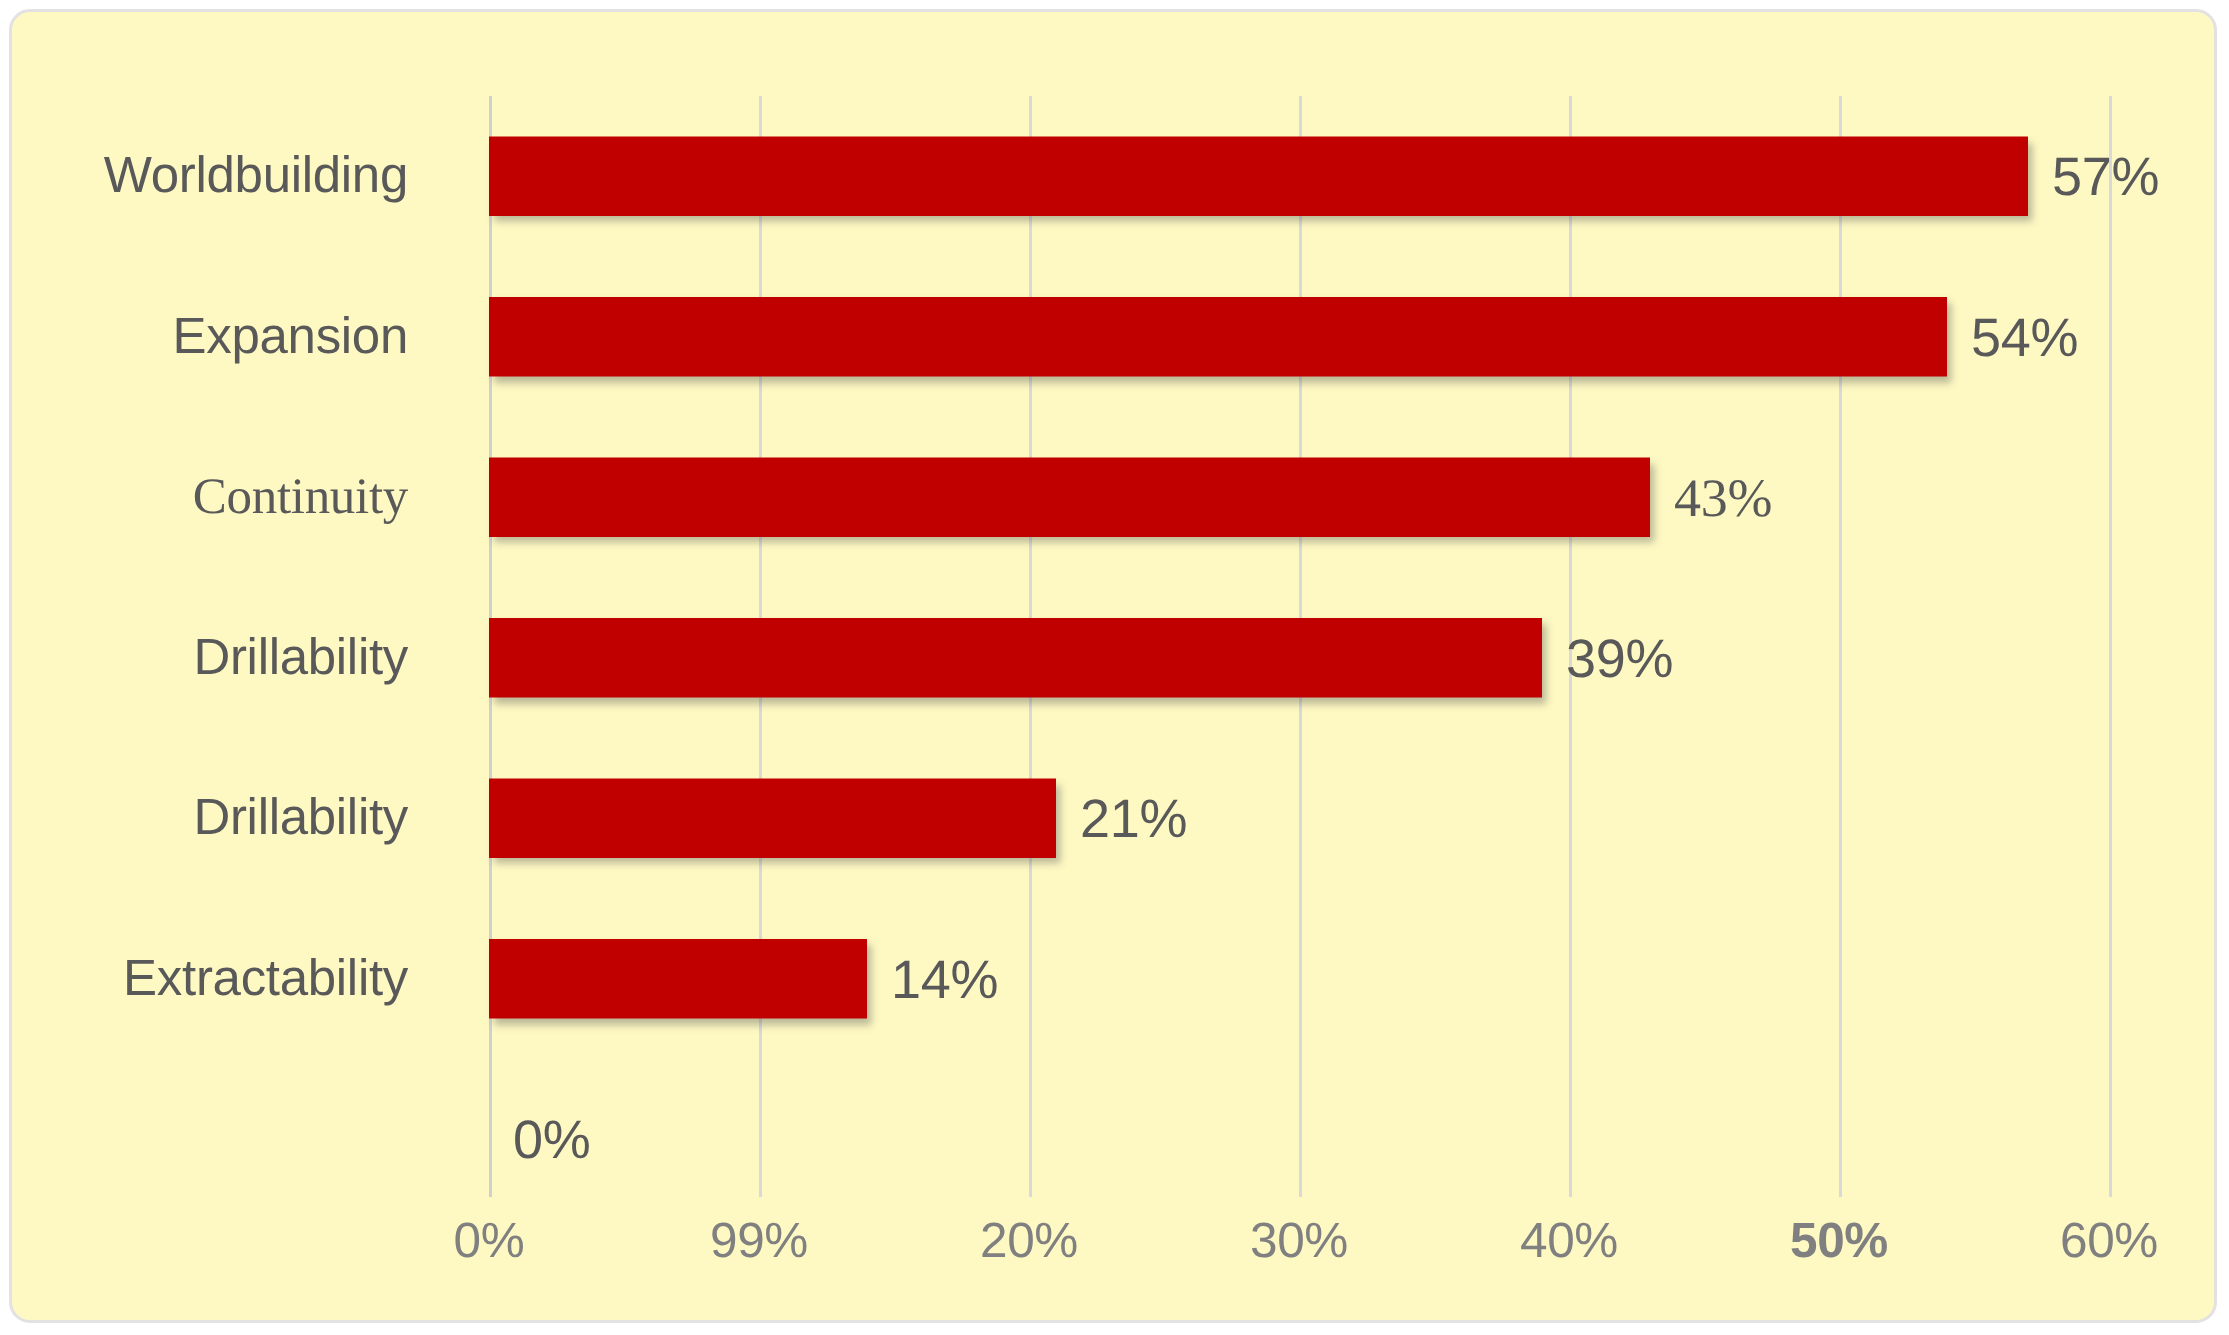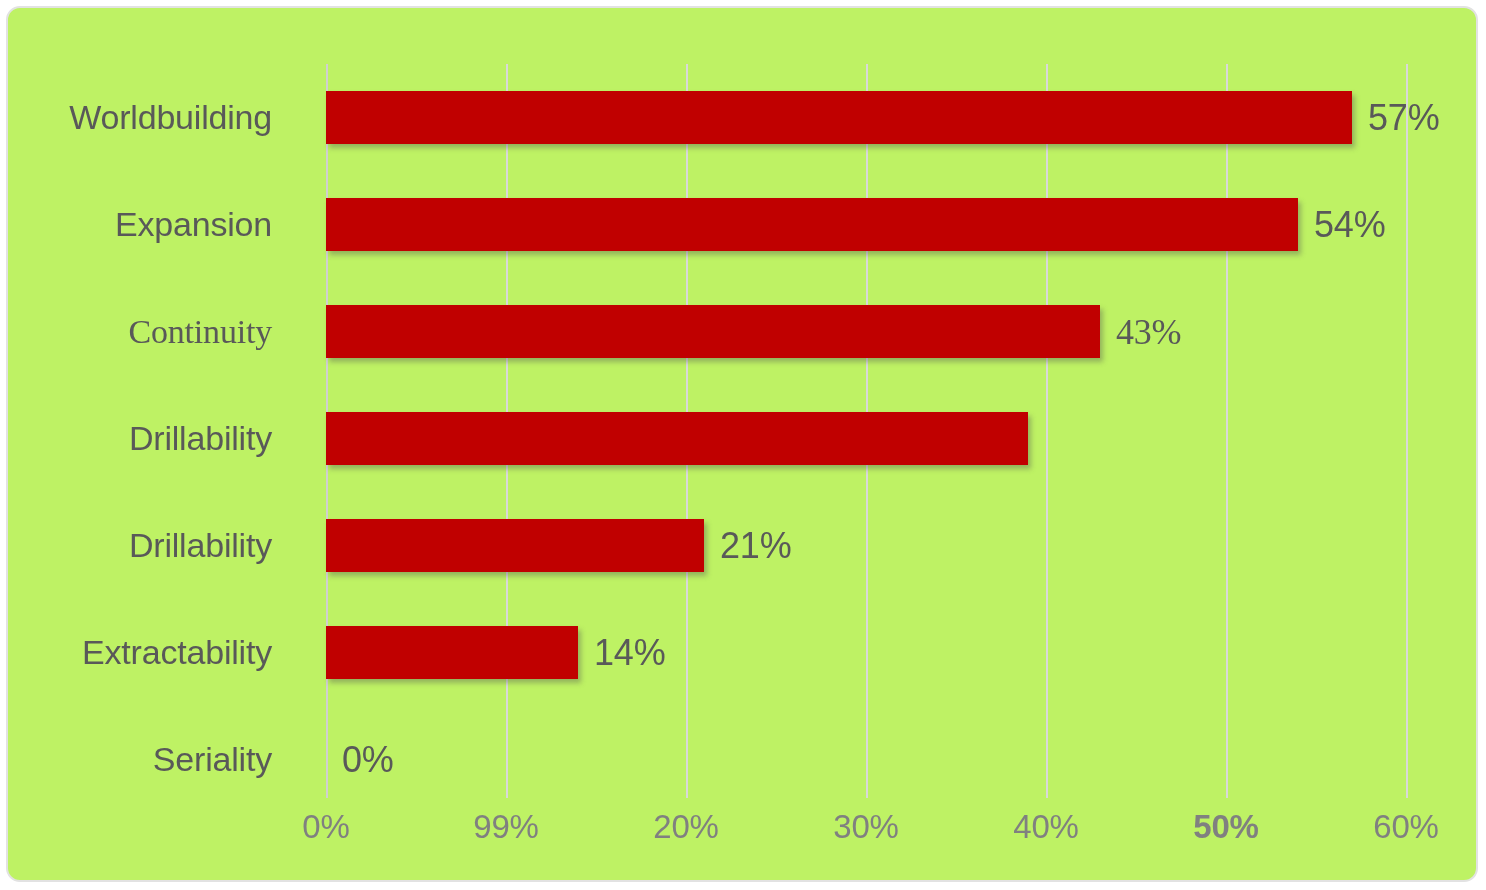--- a/index.html
+++ b/index.html
@@ -14,21 +14,21 @@
     overflow: hidden;
   }
 
   #chart-frame {
     position: absolute;
     left: 6px;
     top: 6px;
     width: 1472px;
     height: 876px;
     box-sizing: border-box;
-    background: #bef264;
+    background: #fef9c3;
     border: 2px solid #e2e2e2;
     border-radius: 14px;
   }
 
   
   #plot {
     position: absolute;
     left: 0;
     top: 0;
     width: 1472px;
@@ -126,33 +126,33 @@
           <div class="value-label" style="left: 1306px;">54%</div>
         </div>
         <div class="bar-row" style="top: 270px; font-family: Liberation Serif, serif;">
           <div class="cat-label">Continuity</div>
           <div class="bar" style="left: 318px; width: 774px; background: rgb(192, 0, 0);"></div>
           <div class="value-label" style="left: 1108px;">43%</div>
         </div>
         <div class="bar-row" style="top: 377px;">
           <div class="cat-label">Drillability</div>
           <div class="bar" style="left: 318px; width: 702px; background: rgb(192, 0, 0);"></div>
+          <div class="value-label" style="left: 1036px;">39%</div>
         </div>
         <div class="bar-row" style="top: 484px;">
           <div class="cat-label">Drillability</div>
           <div class="bar" style="left: 318px; width: 378px; background: rgb(192, 0, 0);"></div>
           <div class="value-label" style="left: 712px; text-align: right;">21%</div>
         </div>
         <div class="bar-row" style="top: 591px;">
           <div class="cat-label">Extractability</div>
           <div class="bar" style="left: 318px; width: 252px; background: rgb(192, 0, 0);"></div>
           <div class="value-label" style="left: 586px;">14%</div>
         </div>
         <div class="bar-row" style="top: 698px;">
-          <div class="cat-label">Seriality</div>
           <div class="value-label" style="left: 334px;">0%</div>
         </div>
       </div>
     <div id="xticks">
         <div class="tick-label" style="left: 238px;">0%</div>
         <div class="tick-label" style="left: 418px;">99%</div>
         <div class="tick-label" style="left: 598px;">20%</div>
         <div class="tick-label" style="left: 778px;">30%</div>
         <div class="tick-label" style="left: 958px;">40%</div>
         <div class="tick-label" style="left: 1138px; font-weight: bold;">50%</div>

